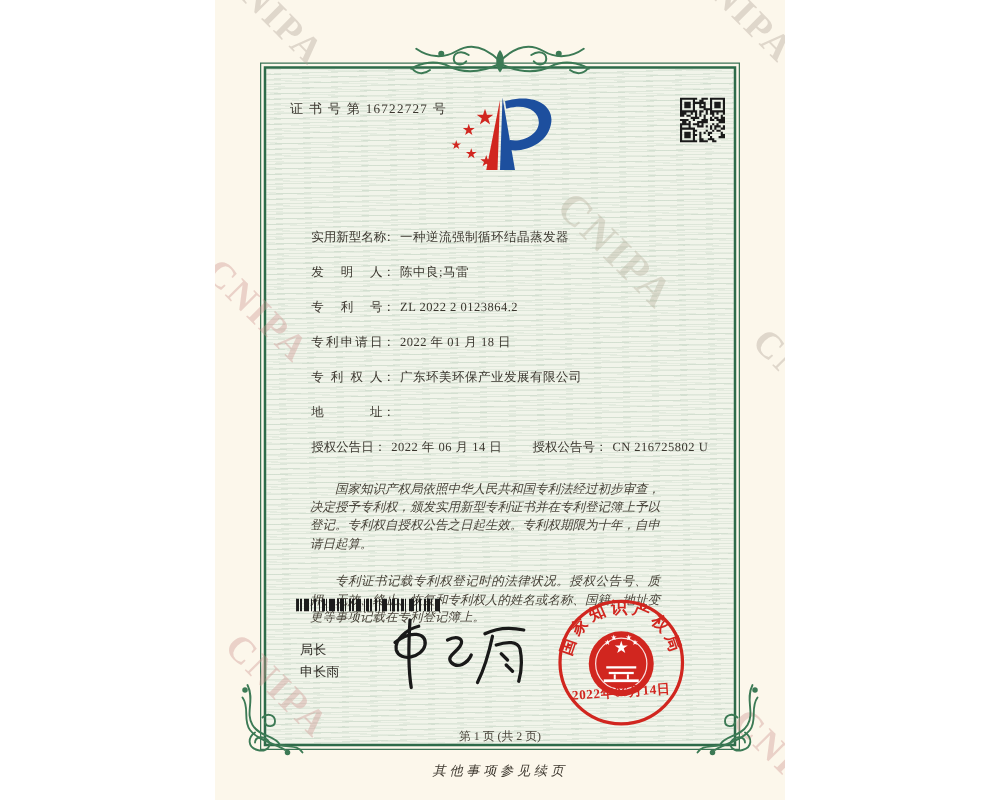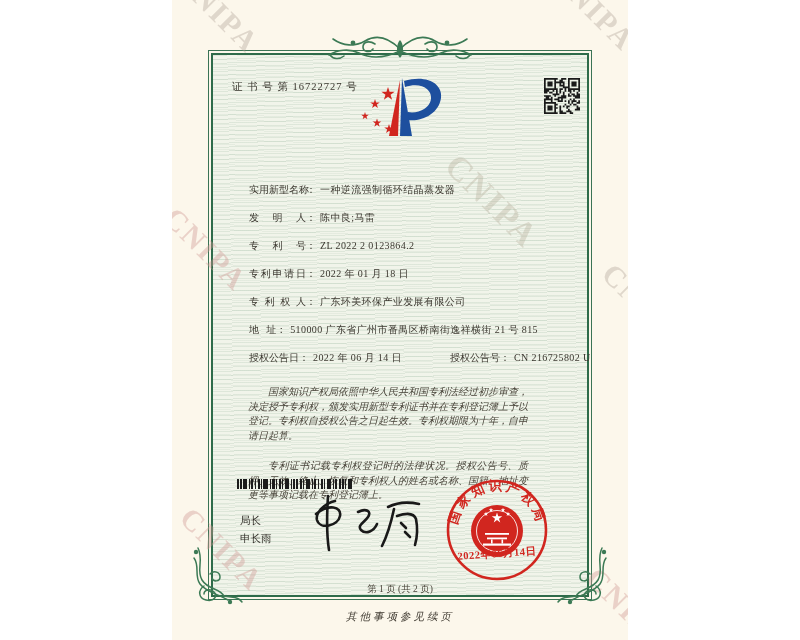--- a/index.html
+++ b/index.html
@@ -43,21 +43,21 @@
   .qr{position:absolute;left:372px;top:78px;width:36px;height:36px;}
   .title{
     position:absolute;left:0;right:0;top:133px;text-align:center;
     font-size:23px;font-weight:bold;color:#24211c;letter-spacing:3px;
   }
   .fields{position:absolute;left:60px;top:183px;width:306px;}
   .frow{display:flex;align-items:baseline;height:28px;font-size:10px;color:#3b372f;white-space:nowrap;}
   .flabel{display:inline-block;width:57px;text-align:justify;text-align-last:justify;margin-left:17px;}
   .fcolon{display:inline-block;}
   .fvalue{margin-left:4px;letter-spacing:0.4px;}
-  .fsecond{margin-left:48px;}
+  .fsecond{margin-left:24px;}
   .paras{
     position:absolute;left:60px;top:369px;width:312px;
     font-size:10px;line-height:14.5px;color:#49443a;font-style:italic;text-align:justify;
   }
   .paras p{margin:16px;text-indent:2em;}
   .barcode{
     position:absolute;left:65px;top:479px;width:116px;height:10px;
     background-image:
       repeating-linear-gradient(90deg,#1c1c1c 0 1px,transparent 1px 3px),
       repeating-linear-gradient(90deg,#1c1c1c 0 2px,transparent 2px 7px),
@@ -188,21 +188,20 @@
         <span class="fvalue">2022 年 01 月 18 日</span>
       </div>
       <div class="frow">
         <span class="flabel">专利权人</span>
           <span class="fcolon">：</span>
         <span class="fvalue">广东环美环保产业发展有限公司</span>
       </div>
       <div class="frow">
         <span class="flabel">地址</span>
           <span class="fcolon">：</span>
-        <span class="fvalue">510000 广东省广州市番禺区桥南街逸祥横街 21 号 815</span>
       </div>
       <div class="frow">
         <span class="flabel">授权公告日</span>
           <span class="fcolon">：</span>
         <span class="fvalue">2022 年 06 月 14 日</span>
         <span class="flabel fsecond">授权公告号</span>
           <span class="fcolon">：</span>
         <span class="fvalue">CN 216725802 U</span>
       </div>
     </div>

